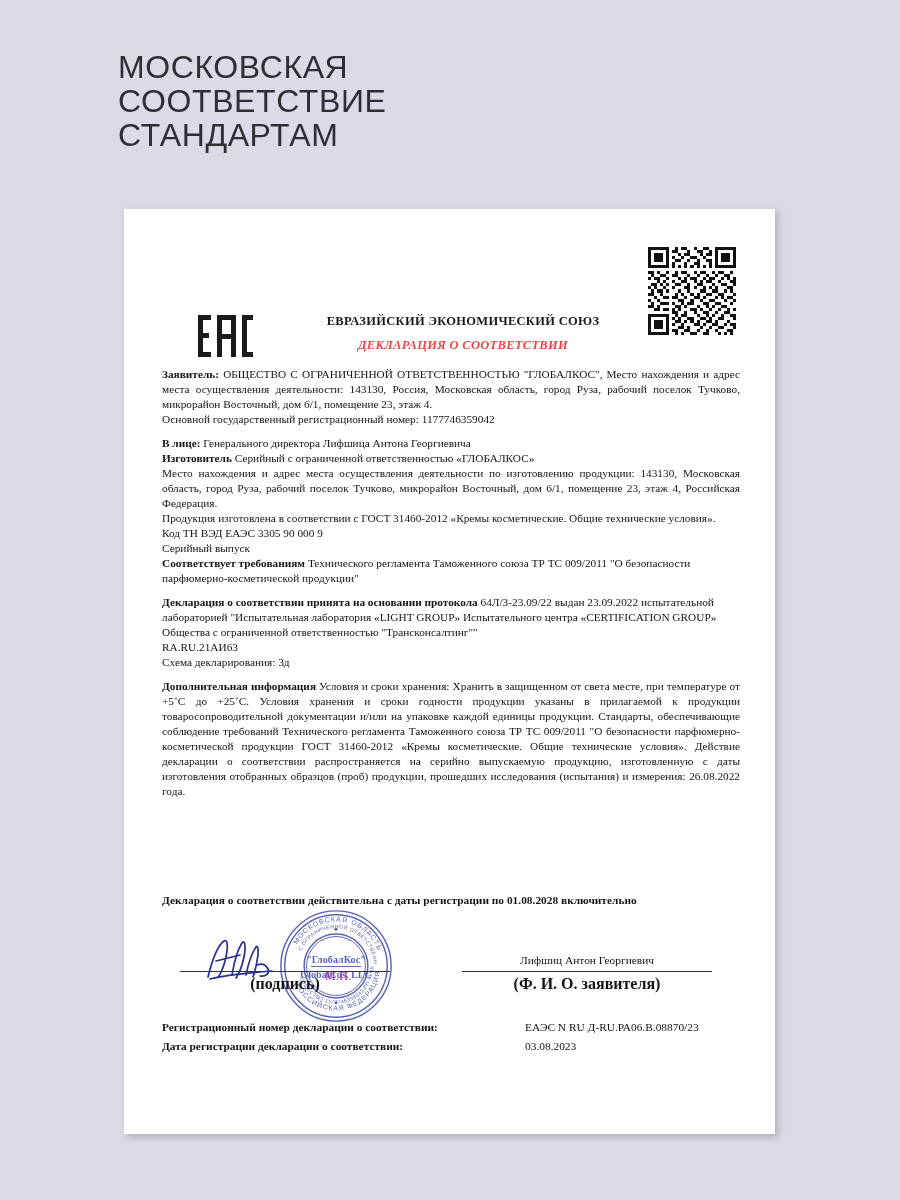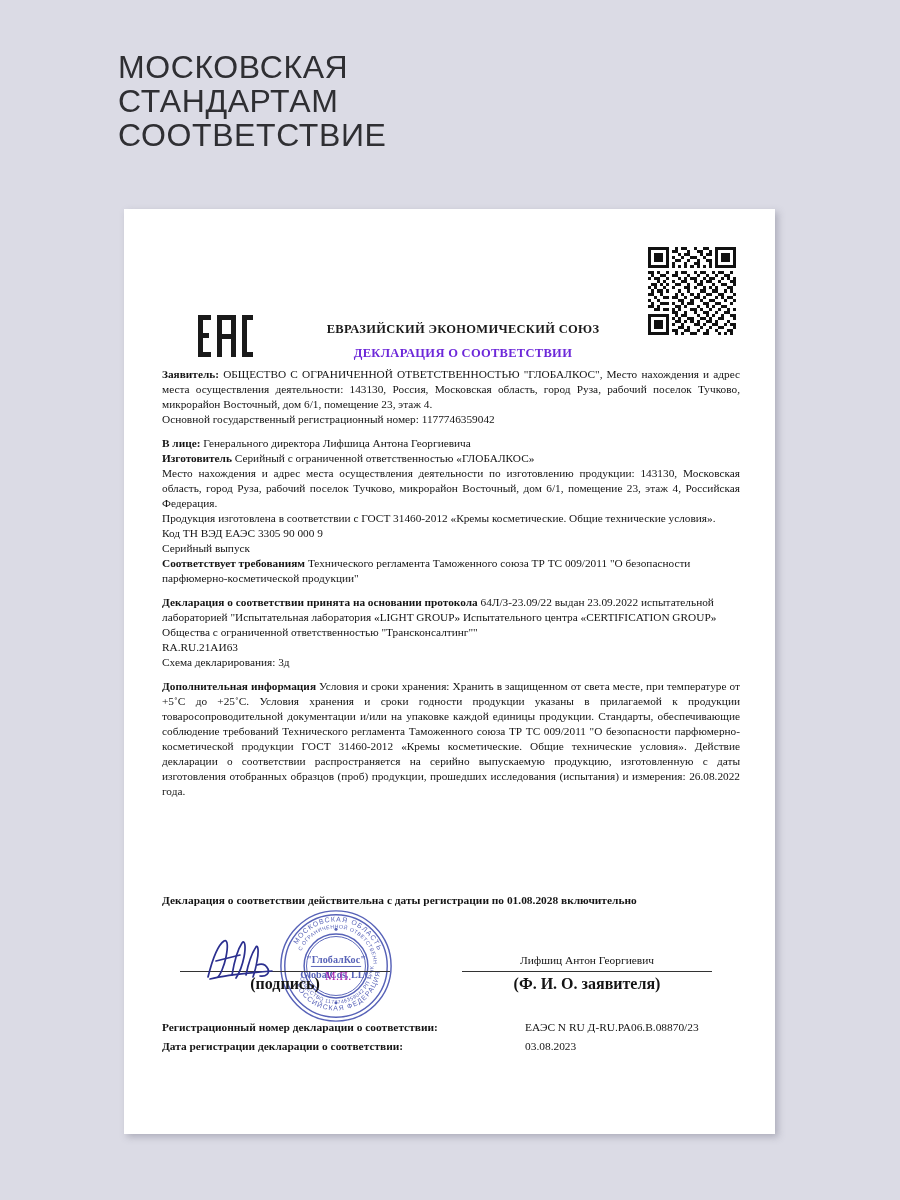--- a/index.html
+++ b/index.html
@@ -63,36 +63,37 @@
     left: 38px;
     top: 82px;
     width: 58px;
     height: 46px;
   }
   .eac-mark svg { display: block; }
 
   .doc-titles {
     position: absolute;
     left: 110px;
-    top: 91px;
+    top: 83px;
     width: 390px;
     text-align: center;
   }
   .doc-title-1 {
     font-size: 12.5px;
     font-weight: bold;
     letter-spacing: 0.3px;
     color: #1a1a1a;
     margin-bottom: 9px;
   }
   .doc-title-2 {
     font-size: 12.5px;
     font-weight: bold;
     letter-spacing: 0.3px;
-    color: #6d28d9;
+    color: #ef4444;
+    font-style: italic;
   }
 
   .qr-box {
     position: absolute;
     right: 8px;
     top: 16px;
     width: 88px;
     height: 88px;
   }
   .qr-box svg { display: block; }
@@ -215,22 +216,22 @@
     position: absolute;
     left: 363px;
     font-weight: normal;
   }
 </style>
 </head>
 <body>
 
 <div class="banner">
   <div class="banner-line">МОСКОВСКАЯ</div>
+  <div class="banner-line">СООТВЕТСТВИЕ</div>
   <div class="banner-line">СТАНДАРТАМ</div>
-  <div class="banner-line">СООТВЕТСТВИЕ</div>
 </div>
 
 <div class="sheet">
   <div class="sheet-inner">
 
     <div class="top-row">
 
       <div class="eac-mark">
         <svg viewBox="0 0 58 46" width="58" height="46" aria-hidden="true">
           <g fill="#1a1a1a">

